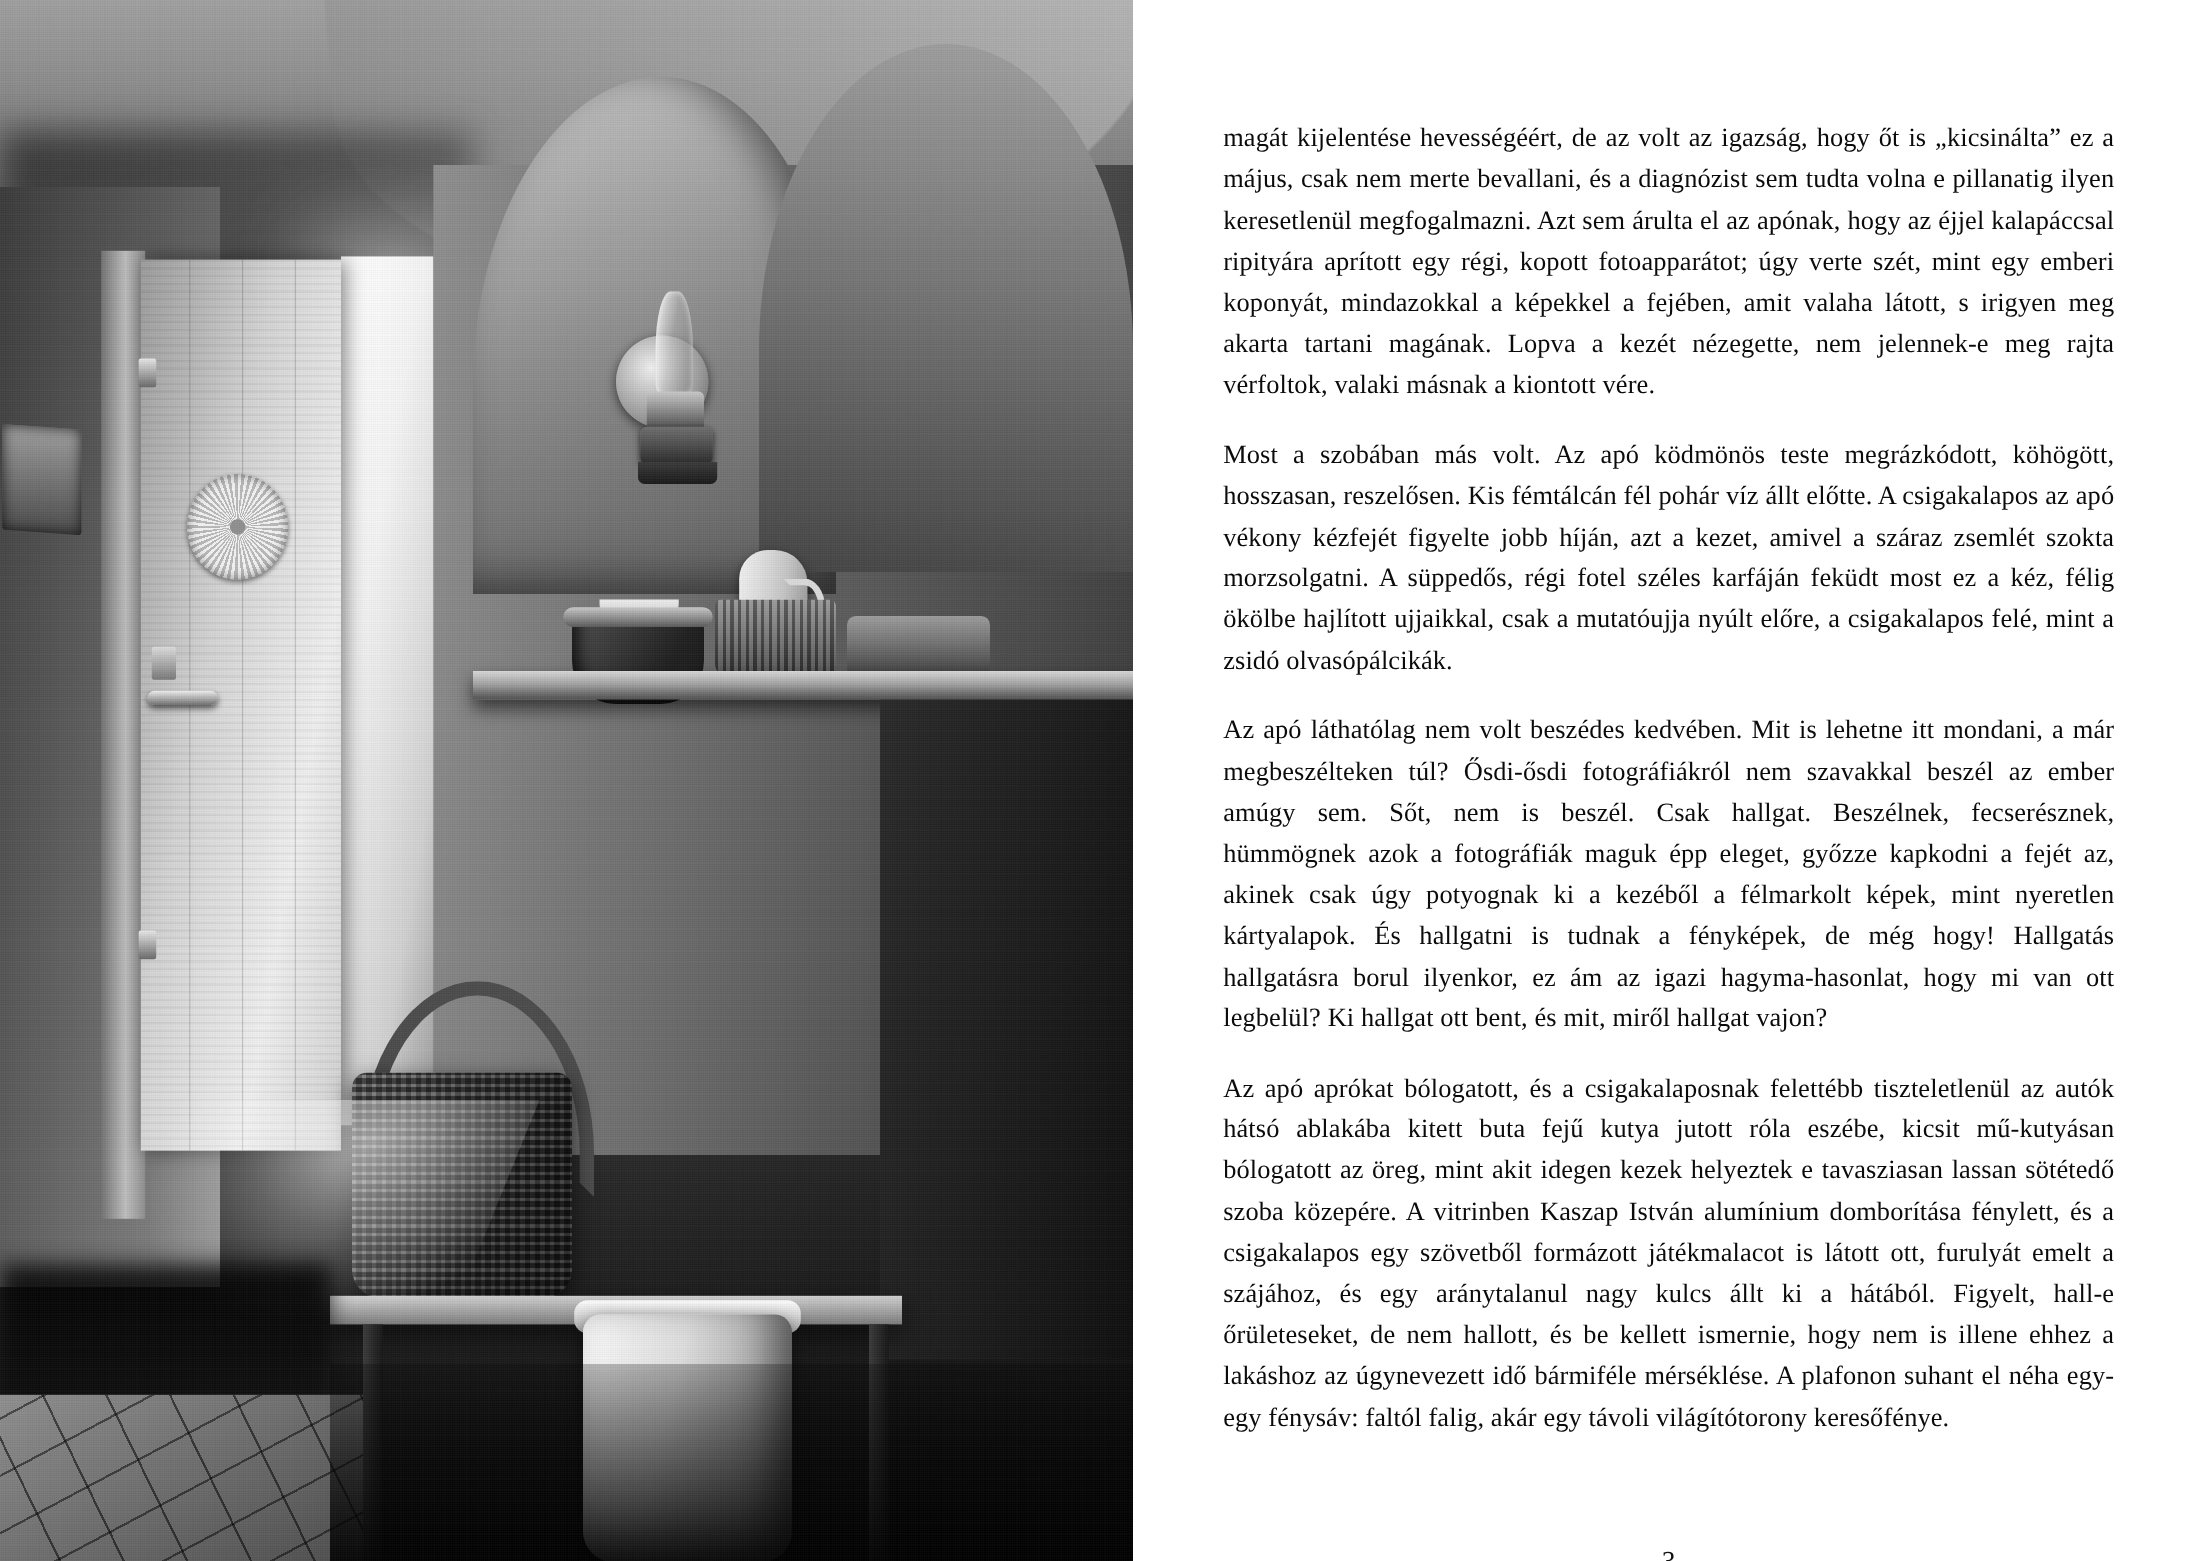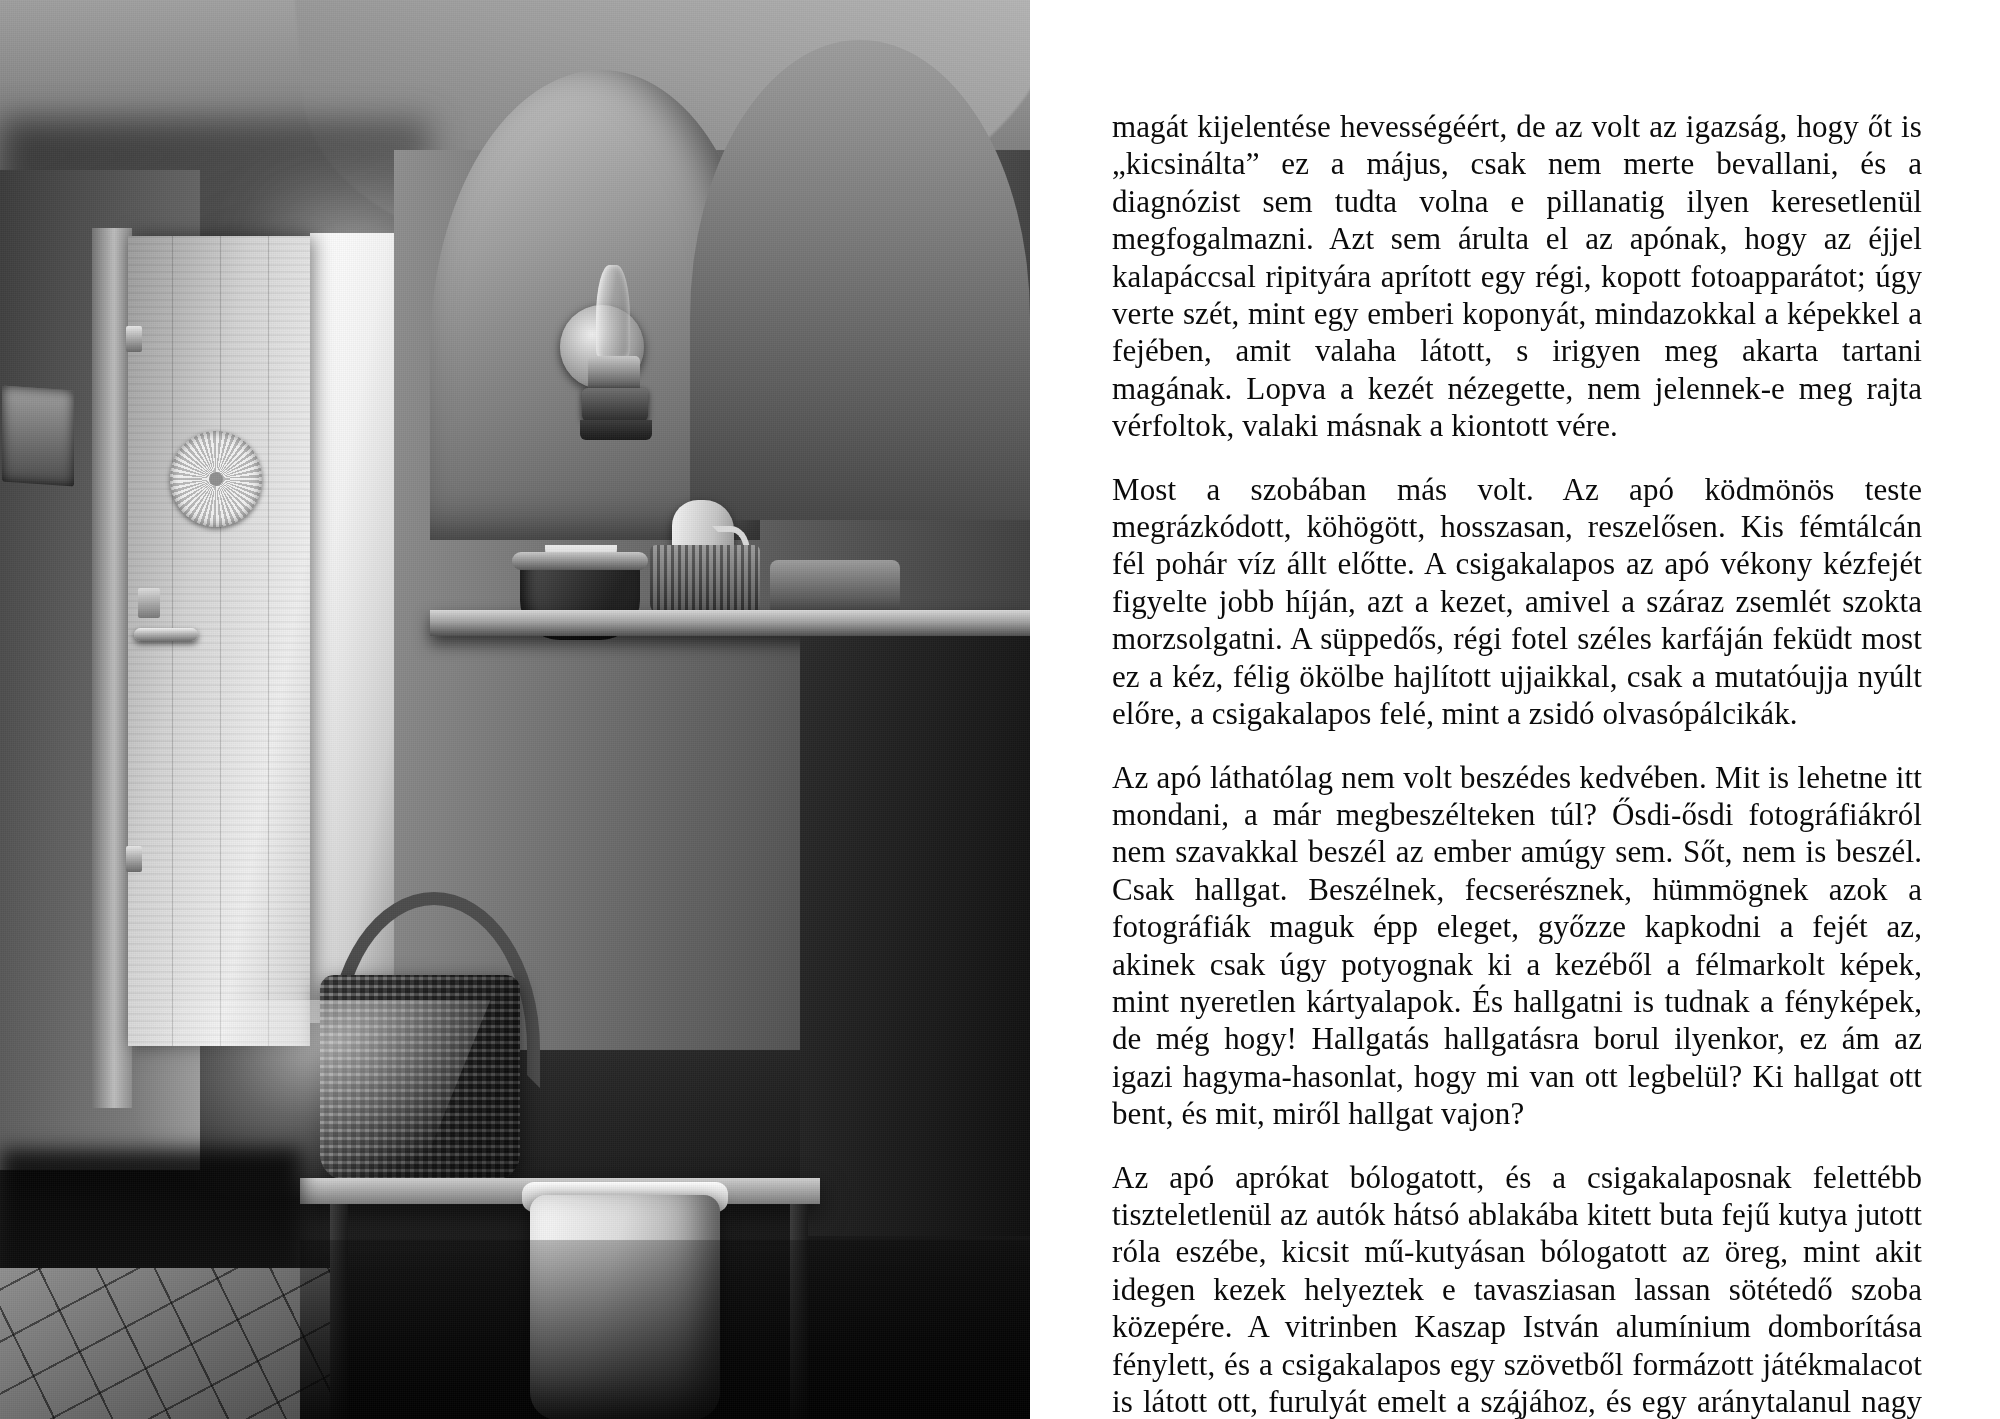--- a/index.html
+++ b/index.html
@@ -401,21 +401,21 @@
     background: #ffffff;
   }
   .text-column {
     position: absolute;
     left: 82px;
     top: 108px;
     width: 810px;
   }
   .text-column p {
     margin: 0 0 26px 0;
-    font-size: 31px;
+    font-size: 24px;
     line-height: 37.4px;
     text-align: justify;
     text-justify: inter-word;
     color: #0b0b0b;
     hyphens: none;
     letter-spacing: .1px;
   }
   .text-column p:last-of-type { margin-bottom: 16px; }
   .folio {
     position: absolute;

